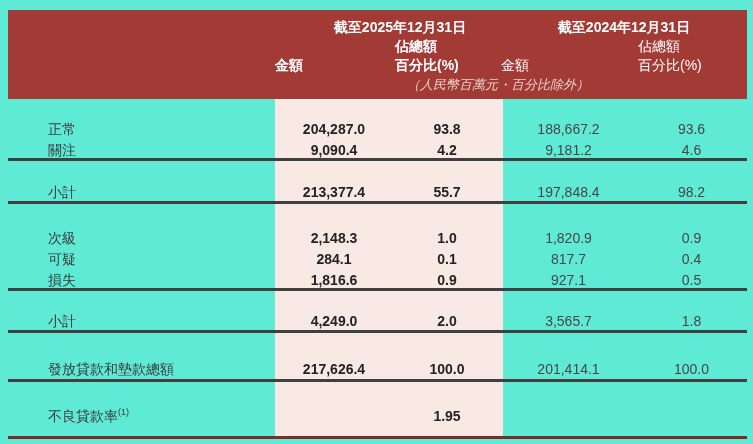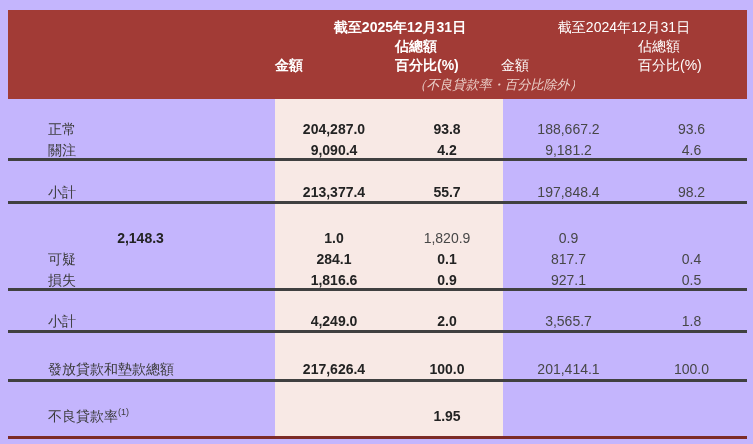--- a/index.html
+++ b/index.html
@@ -2,35 +2,35 @@
 <html><head>
 <meta charset="utf-8">
 <style>
   * { margin:0; padding:0; box-sizing:border-box; }
   html,body { background:#ffffff; }
   body {
     width:753px; height:444px;
     font-family:"Liberation Sans","DejaVu Sans",sans-serif;
     -webkit-font-smoothing:antialiased;
   }
-  .page { position:relative; width:753px; height:444px; background:#c4b5fd; overflow:hidden; }
+  .page { position:relative; width:753px; height:444px; background:#5eead4; overflow:hidden; }
 
   
   .pink-band { position:absolute; left:275px; top:99px; width:228px; height:337px; background:#F8E9E5; }
 
   .tbl { position:absolute; left:8px; top:10px; width:739px; }
 
   .grid { display:grid; grid-template-columns:267px 120px 106px 137px 109px; }
 
   
   .hdr { background:#A23B36; color:#ffffff; height:89px; padding-top:8px; font-size:14px; }
   .hdr .hline { line-height:19px; }
   .hdr .cell { white-space:nowrap; }
   .span2025 { grid-column:2 / span 2; text-align:center; font-weight:bold; transform:translateX(12px); }
-  .span2024 { grid-column:4 / span 2; text-align:center; font-weight:normal; }
+  .span2024 { grid-column:4 / span 2; text-align:center; font-weight:bold; }
   .hright { text-align:left; padding-right:2px; }
   .bold25 { font-weight:bold; }
   .note { grid-column:2 / span 4; text-align:center; font-style:italic; font-size:13px;
           color:#EBD0CA; transform:translateX(-13px); }
 
   
   .row { position:relative; font-size:14px; color:#3b3b3b; }
   .cell { white-space:nowrap; overflow:visible; }
   .label { text-align:left;margin-left:40px; }
   .num { text-align:center; padding-right:2px; }
@@ -75,21 +75,21 @@
       </div>
       <div class="grid hline">
         <div class="cell"></div>
         <div class="cell hright bold25">金額</div>
         <div class="cell hright bold25">百分比(%)</div>
         <div class="cell hright">金額</div>
         <div class="cell hright">百分比(%)</div>
       </div>
       <div class="grid hline">
         <div class="cell"></div>
-        <div class="cell note">（不良貸款率・百分比除外）</div>
+        <div class="cell note">（人民幣百萬元・百分比除外）</div>
       </div>
     </div>
 
     <div class="sp20"></div>
 
     <div class="grid row h21">
       <div class="cell label">正常</div>
       <div class="cell num b25">204,287.0</div>
       <div class="cell num b25">93.8</div>
       <div class="cell num v24">188,667.2</div>
@@ -110,20 +110,21 @@
       <div class="cell label">小計</div>
       <div class="cell num b25">213,377.4</div>
       <div class="cell num b25">55.7</div>
       <div class="cell num v24">197,848.4</div>
       <div class="cell num v24">98.2</div>
     </div>
 
     <div class="sp24"></div>
 
     <div class="grid row h21">
+      <div class="cell label">次級</div>
       <div class="cell num b25">2,148.3</div>
       <div class="cell num b25">1.0</div>
       <div class="cell num v24">1,820.9</div>
       <div class="cell num v24">0.9</div>
     </div>
 
     <div class="grid row h21">
       <div class="cell label">可疑</div>
       <div class="cell num b25">284.1</div>
       <div class="cell num b25">0.1</div>

